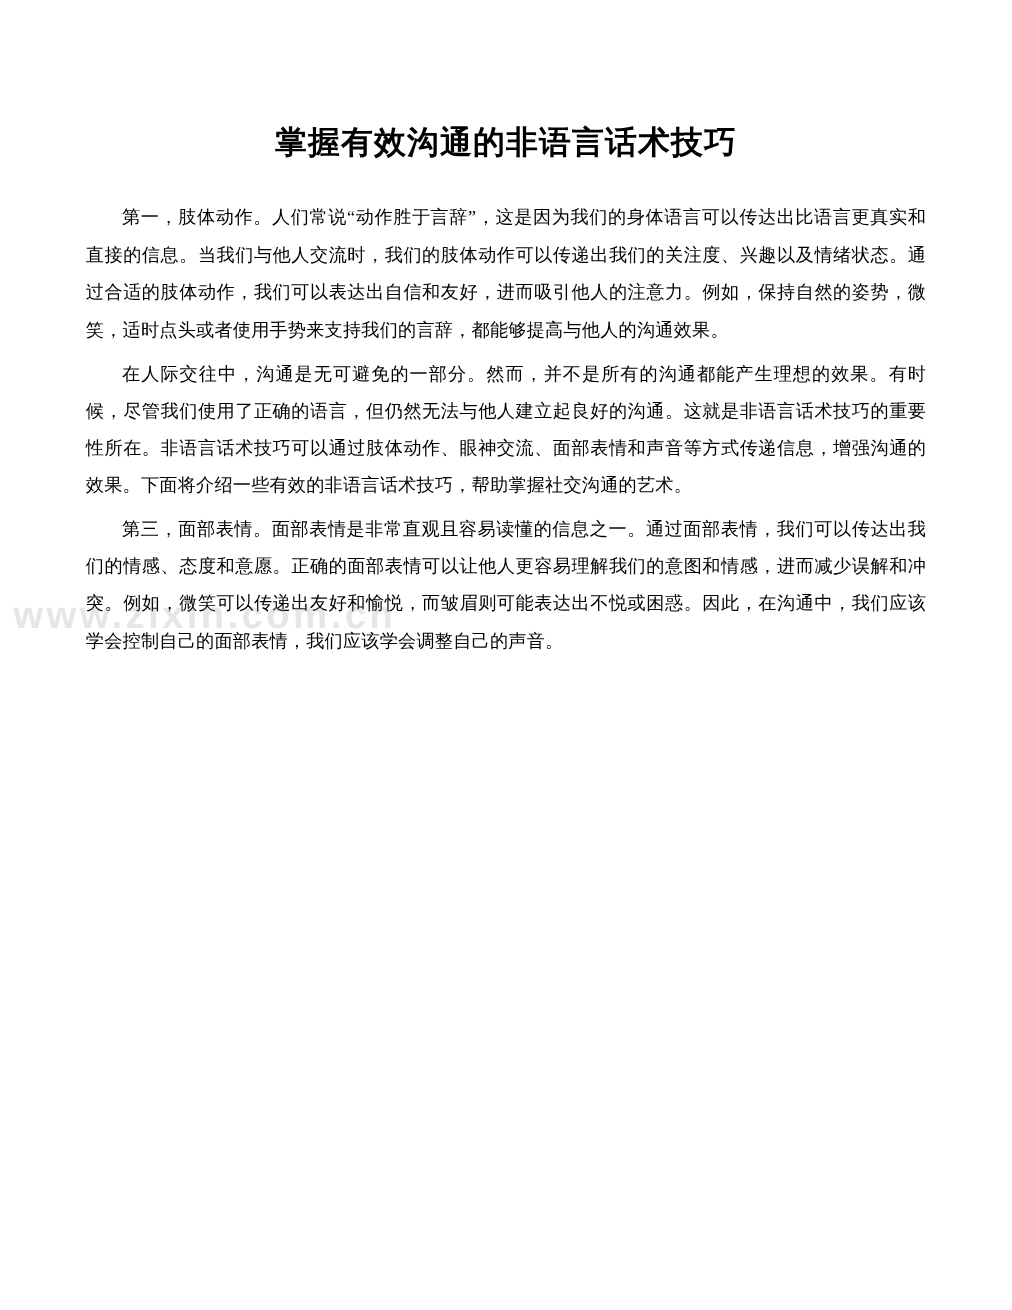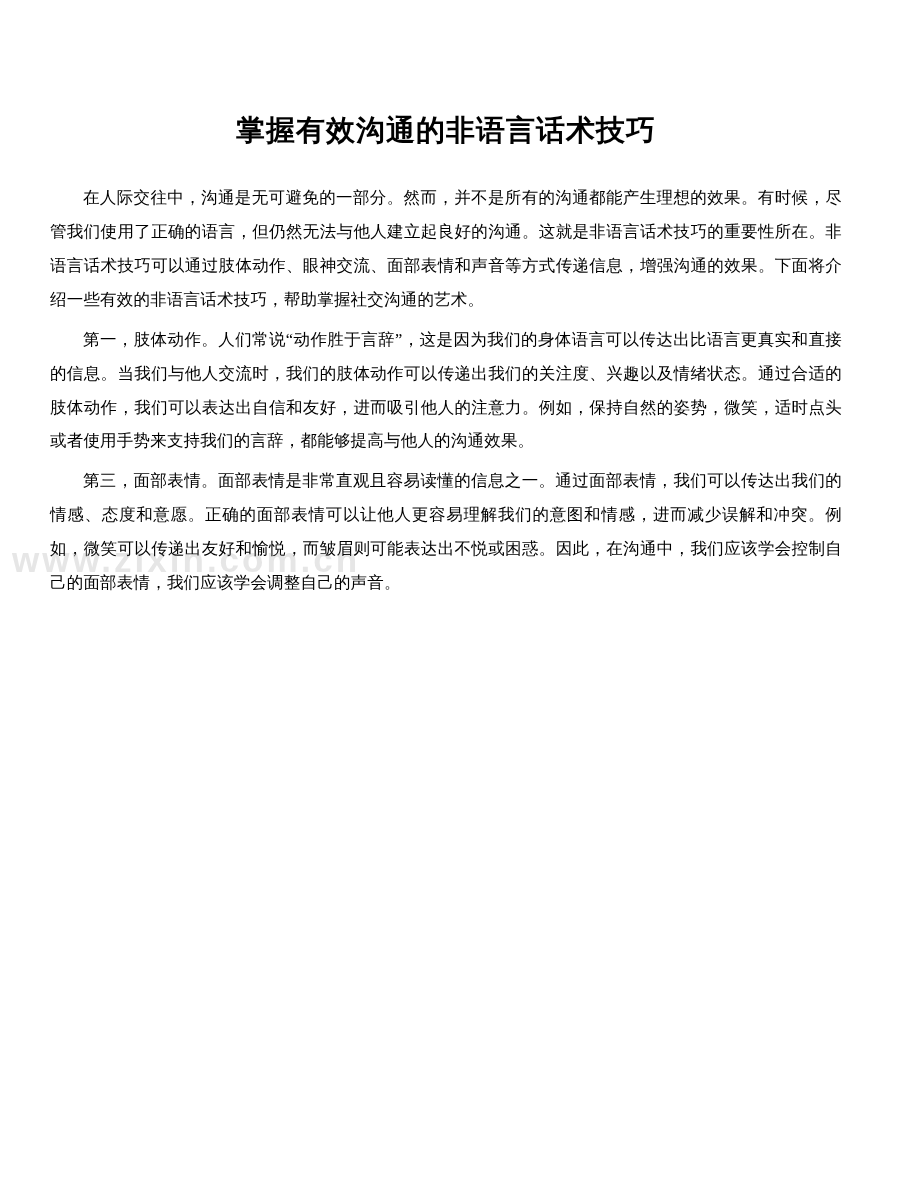--- a/index.html
+++ b/index.html
@@ -13,21 +13,21 @@
     position: relative;
     overflow: hidden;
     font-family: "Liberation Serif", serif;
     color: #000000;
   }
   .page {
     position: relative;
     width: 920px;
     height: 1191px;
     box-sizing: border-box;
-    padding: 88px 78px 40px 50px;
+    padding: 88px 78px 40px 78px;
   }
   .doc-title {
     font-family: "Liberation Sans", sans-serif;
     font-weight: bold;
     font-size: 29px;
     text-align: center;
     letter-spacing: 1px;
     margin: 22px 0 30px 0;
     line-height: 1.4;
   }
@@ -55,19 +55,19 @@
     white-space: nowrap;
   }
 </style>
 </head>
 <body>
 
 <div class="page">
 
   <h1 class="doc-title">掌握有效沟通的非语言话术技巧</h1>
 
+  <p class="para">第一，肢体动作。人们常说“动作胜于言辞”，这是因为我们的身体语言可以传达出比语言更真实和直接的信息。当我们与他人交流时，我们的肢体动作可以传递出我们的关注度、兴趣以及情绪状态。通过合适的肢体动作，我们可以表达出自信和友好，进而吸引他人的注意力。例如，保持自然的姿势，微笑，适时点头或者使用手势来支持我们的言辞，都能够提高与他人的沟通效果。</p>
   <p class="para">在人际交往中，沟通是无可避免的一部分。然而，并不是所有的沟通都能产生理想的效果。有时候，尽管我们使用了正确的语言，但仍然无法与他人建立起良好的沟通。这就是非语言话术技巧的重要性所在。非语言话术技巧可以通过肢体动作、眼神交流、面部表情和声音等方式传递信息，增强沟通的效果。下面将介绍一些有效的非语言话术技巧，帮助掌握社交沟通的艺术。</p>
-  <p class="para">第一，肢体动作。人们常说“动作胜于言辞”，这是因为我们的身体语言可以传达出比语言更真实和直接的信息。当我们与他人交流时，我们的肢体动作可以传递出我们的关注度、兴趣以及情绪状态。通过合适的肢体动作，我们可以表达出自信和友好，进而吸引他人的注意力。例如，保持自然的姿势，微笑，适时点头或者使用手势来支持我们的言辞，都能够提高与他人的沟通效果。</p>
   <p class="para">第三，面部表情。面部表情是非常直观且容易读懂的信息之一。通过面部表情，我们可以传达出我们的情感、态度和意愿。正确的面部表情可以让他人更容易理解我们的意图和情感，进而减少误解和冲突。例如，微笑可以传递出友好和愉悦，而皱眉则可能表达出不悦或困惑。因此，在沟通中，我们应该学会控制自己的面部表情，我们应该学会调整自己的声音。</p>
 
   <div class="watermark">www.zixin.com.cn</div>
 
 </div>
 
 </body></html>

